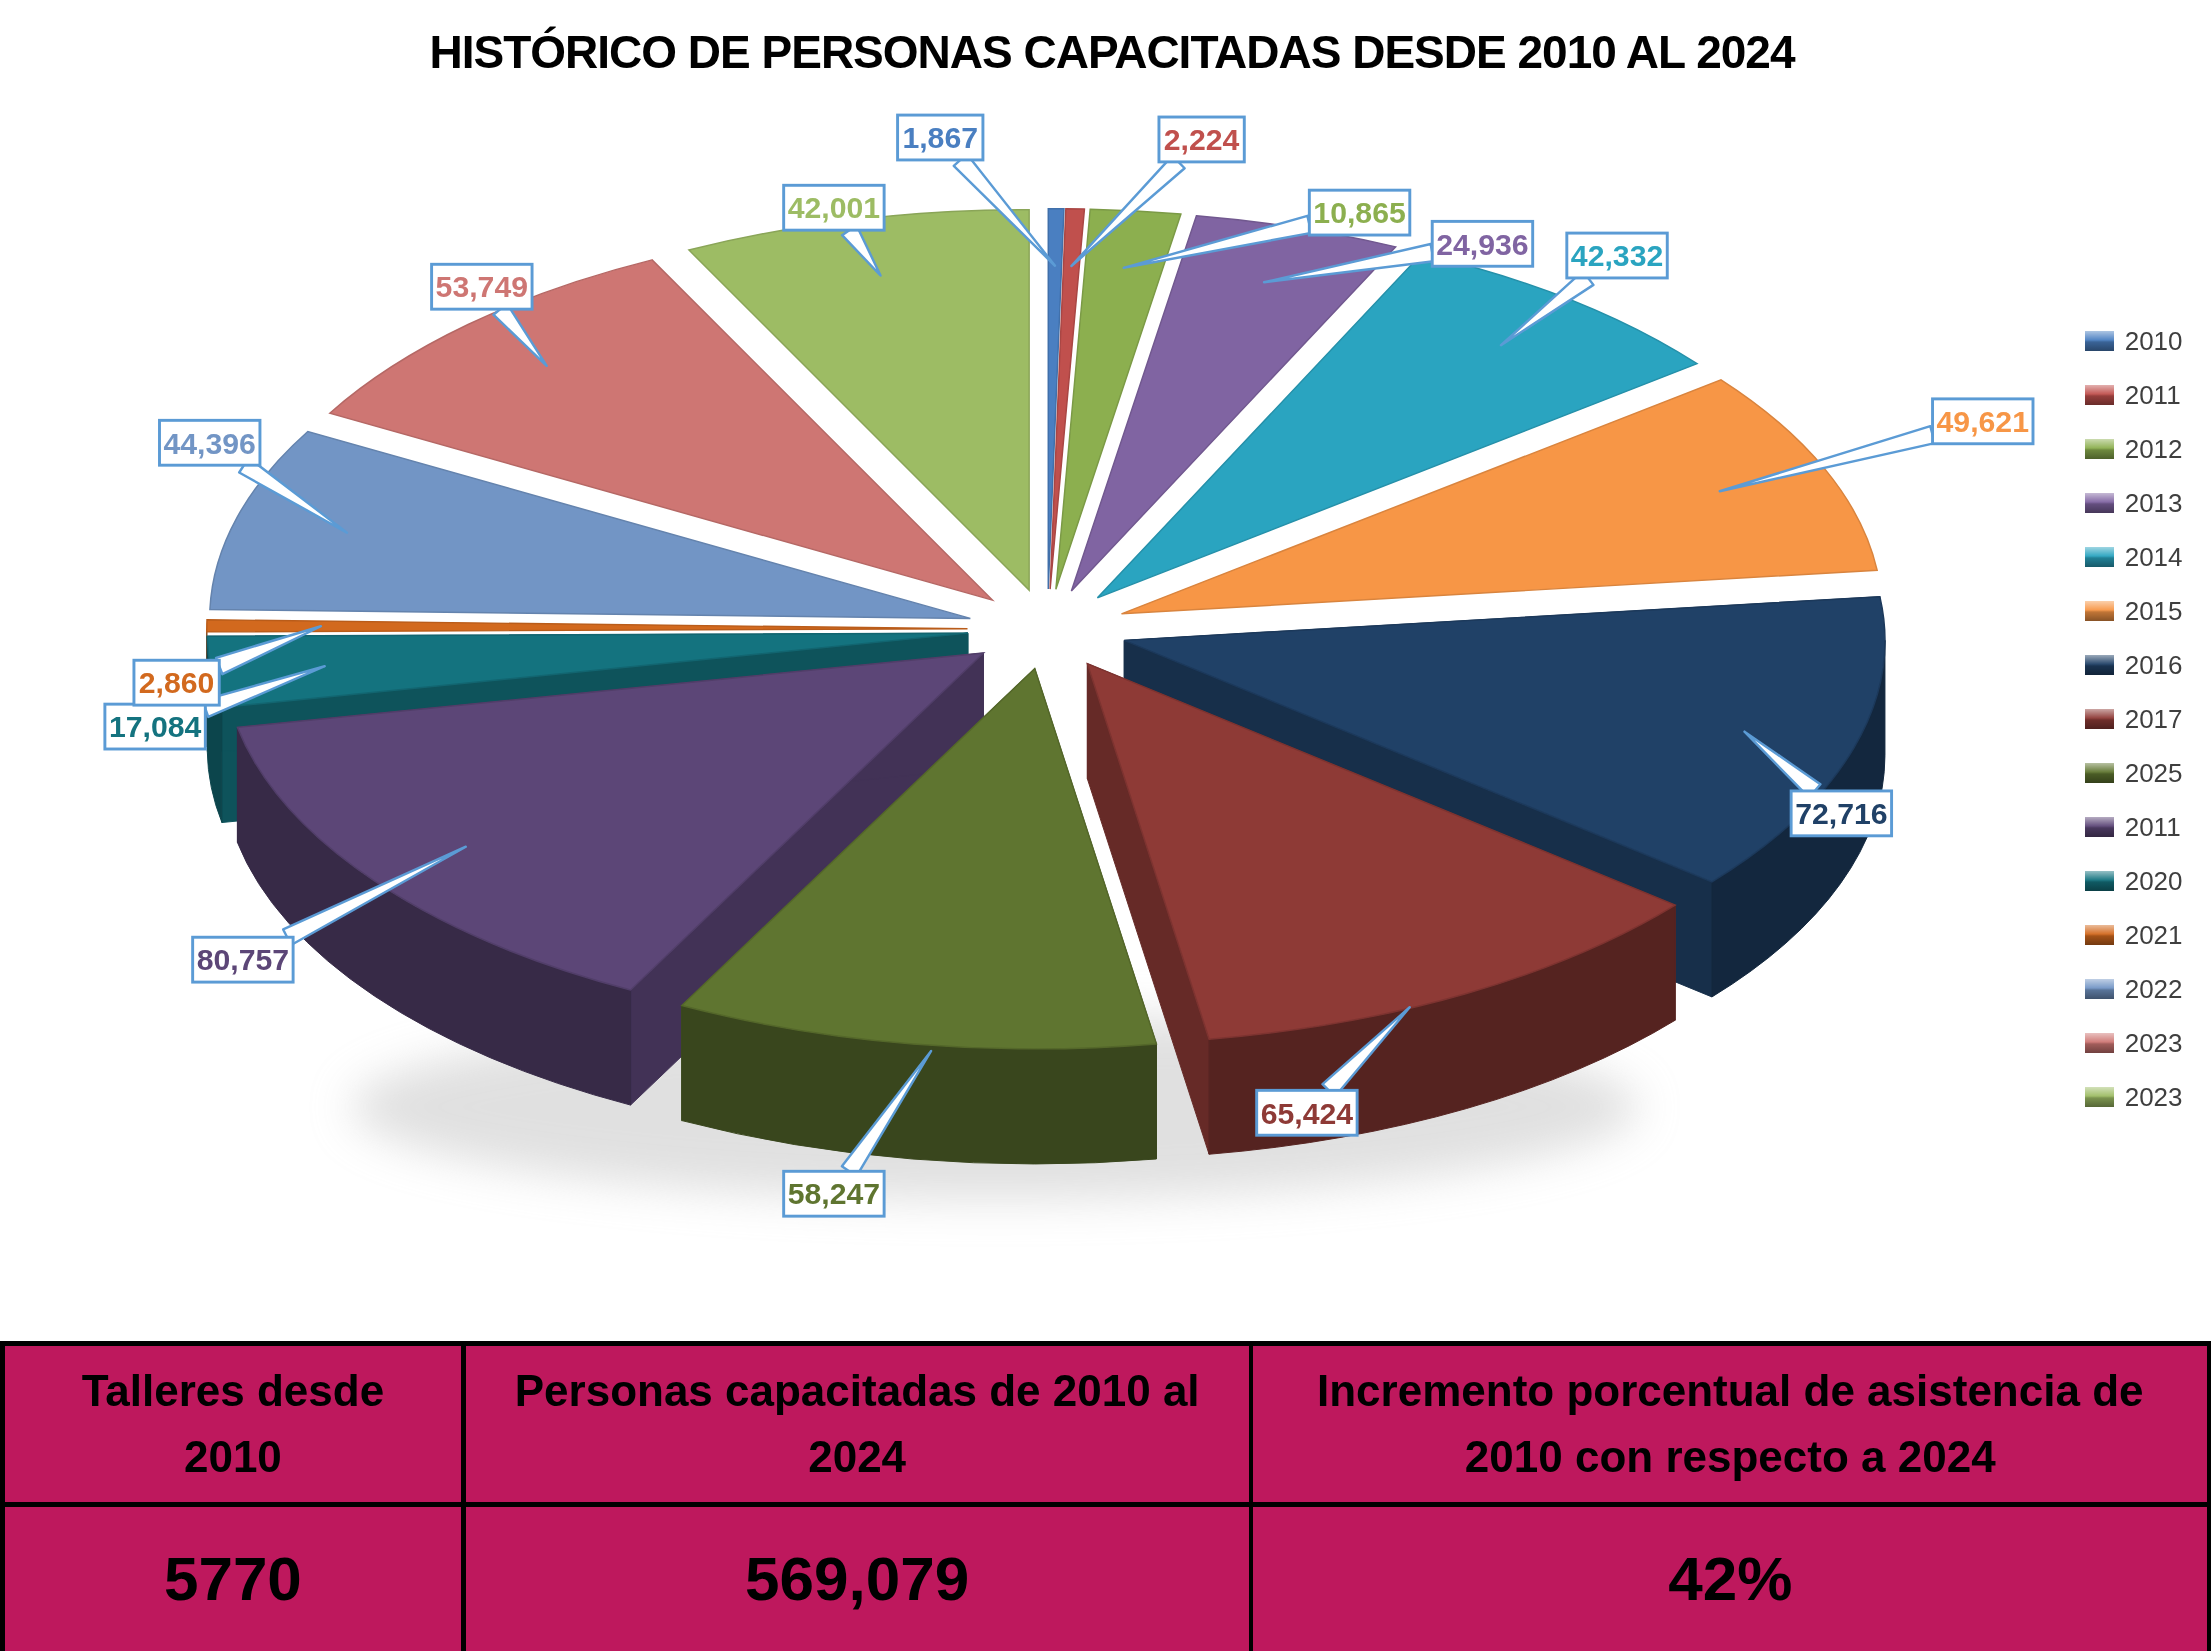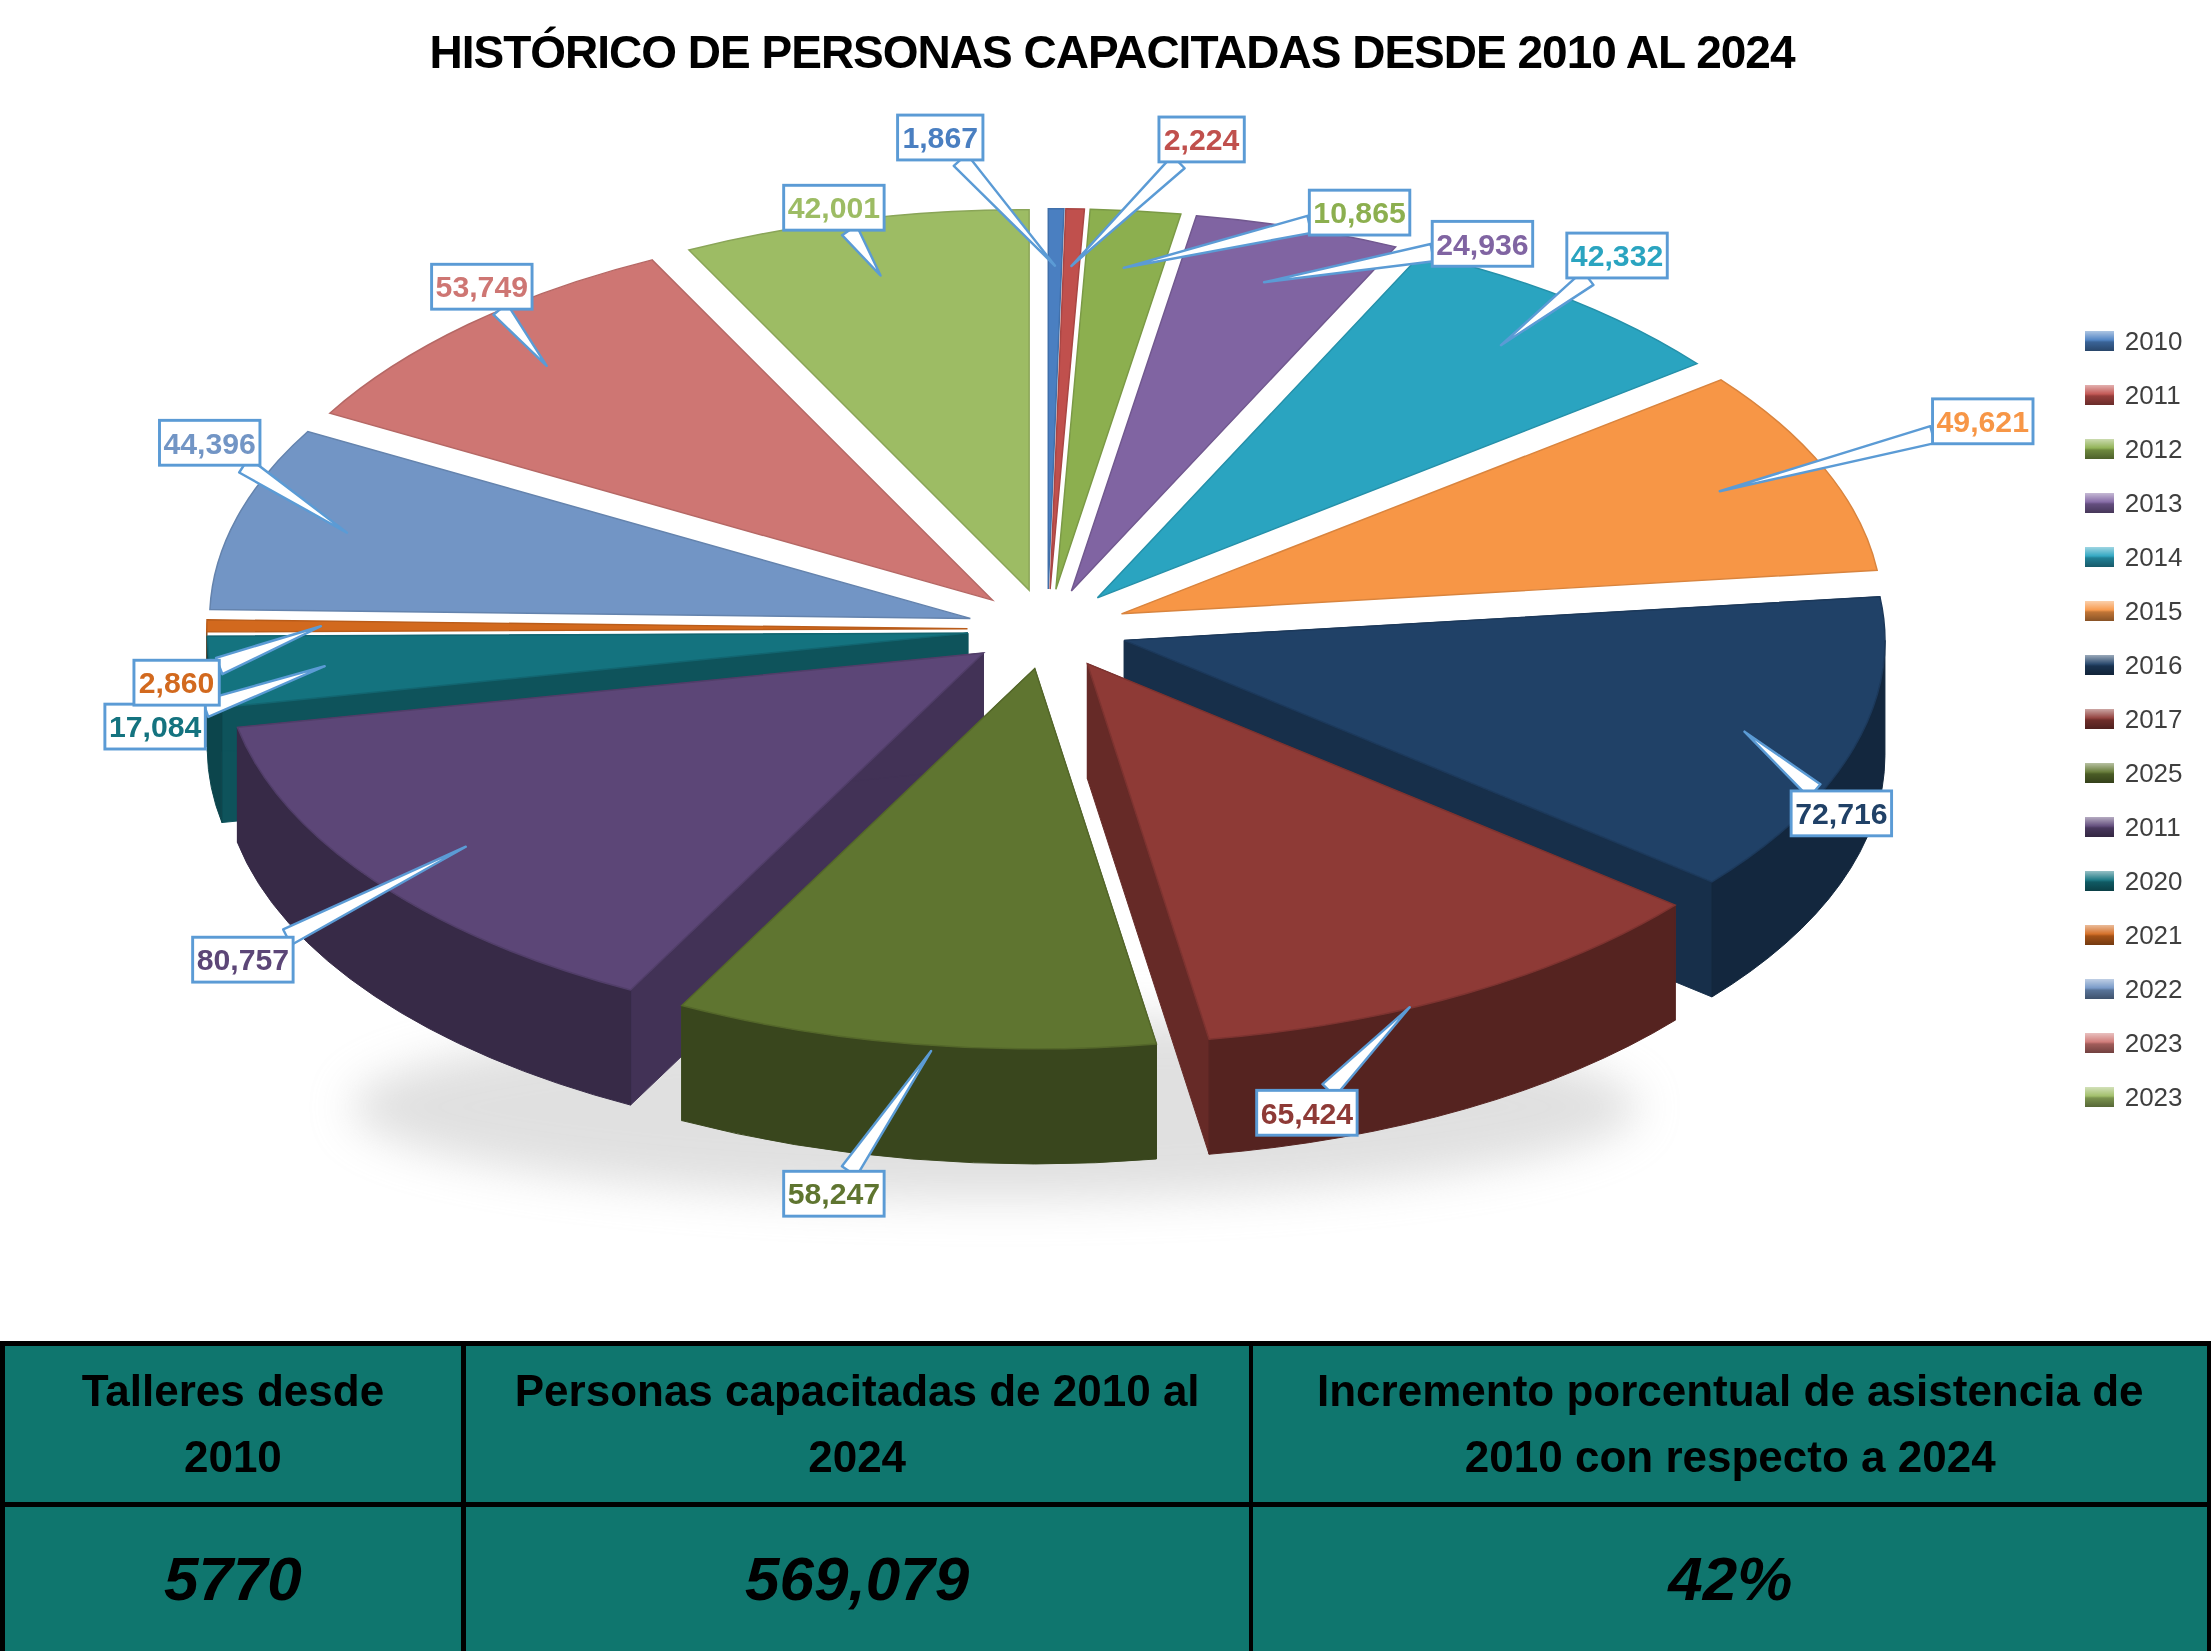--- a/index.html
+++ b/index.html
@@ -13,24 +13,24 @@
   #legend{position:absolute;left:2085px;top:314px;}
   .legend-item{display:flex;align-items:center;height:54px;}
   .legend-swatch{width:29px;height:20.5px;margin-right:10.7px;flex:none;
        background-image:linear-gradient(to bottom, rgba(255,255,255,.55), rgba(255,255,255,.05) 45%,
                         rgba(0,0,0,.22) 55%, rgba(0,0,0,.45));}
   .legend-label{font-size:26px;color:#3f3f3f;}
   
   #summary-table{position:absolute;left:0;right:0;bottom:0;height:310px;background:#000;
        display:grid;grid-template-columns:20.8fr 35.7fr 43.5fr;grid-template-rows:156px 1fr;
        gap:4.9px;padding:4.9px 4.9px 0 4.9px;box-sizing:border-box;}
-  .tcell{background:#0f766e;display:flex;align-items:center;justify-content:center;
+  .tcell{background:#be185d;display:flex;align-items:center;justify-content:center;
        text-align:center;color:#000;}
   .thead{font-size:44px;font-weight:bold;line-height:1.5;padding:3.9px 27px;}
-  .tval{font-size:62px;font-weight:bold;font-style:italic;}
+  .tval{font-size:62px;font-weight:bold;}
 </style>
 </head>
 <body>
 
 <div id="page">
 
   <div id="chart-title">HISTÓRICO DE PERSONAS CAPACITADAS DESDE 2010 AL 2024</div>
 
   <svg id="pie-svg" width="2212" height="1341" viewBox="0 0 2268 1375">
       <defs>

